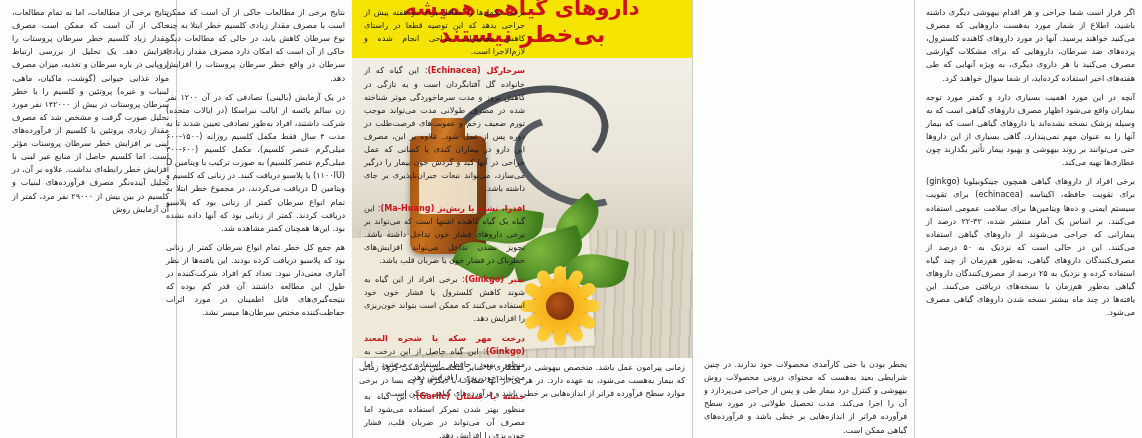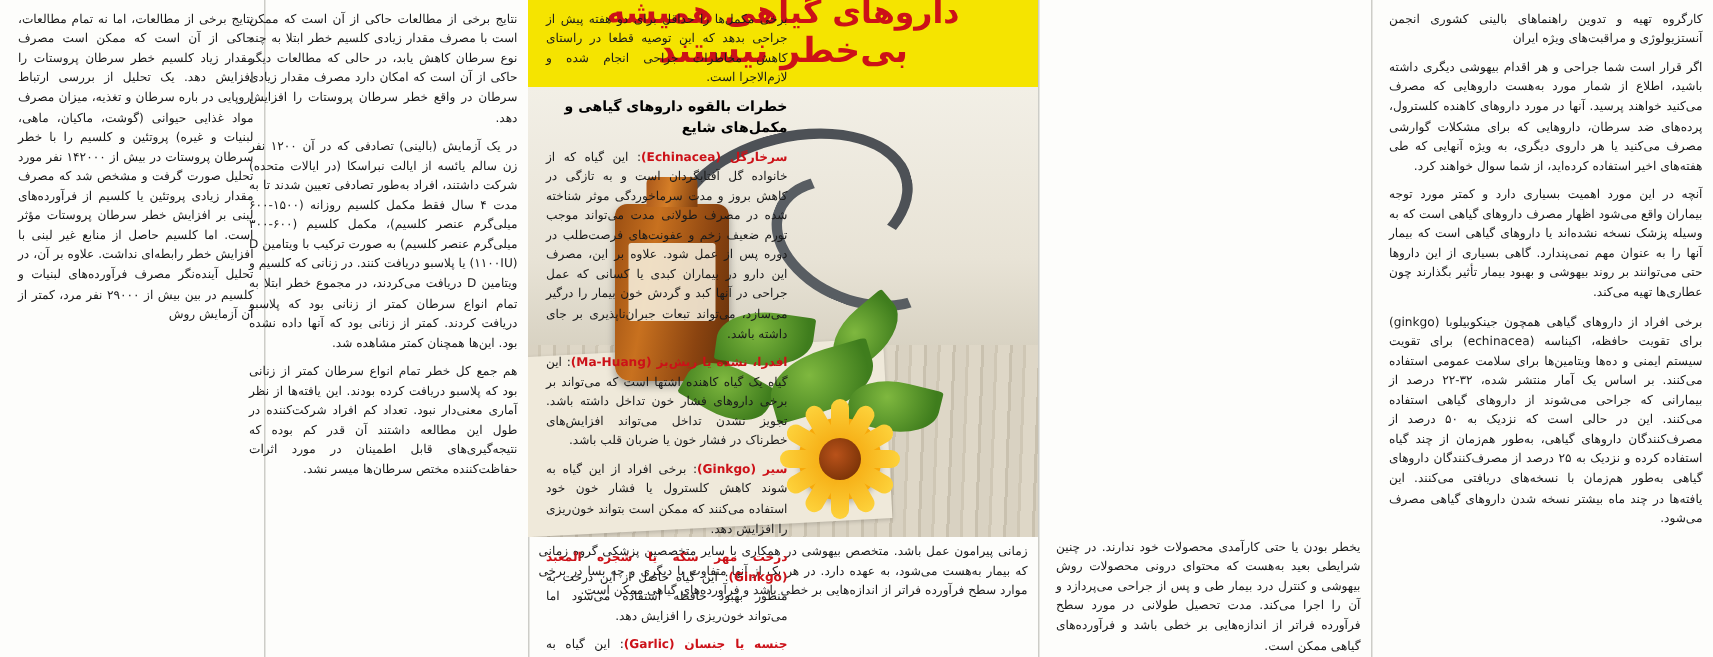--- a/index.html
+++ b/index.html
@@ -276,21 +276,20 @@
 <body>
 
 <div class="page">
 
   <div class="rule sep-1"></div>
   <div class="rule sep-2"></div>
   <div class="rule sep-4"></div>
   <div class="rule sep-5"></div>
 
   <div class="col" id="col-1">
-    <p>کارگروه تهیه و تدوین راهنماهای بالینی کشوری انجمن آنستزیولوژی و مراقبت‌های ویژه ایران</p>
     <p>اگر قرار است شما جراحی و هر اقدام بیهوشی دیگری داشته باشید، اطلاع از شمار مورد به‌هست دارو‌هایی که مصرف می‌کنید خواهند پرسید. آنها در مورد داروهای کاهنده کلسترول، پرده‌های ضد سرطان، داروهایی که برای مشکلات گوارشی مصرف می‌کنید یا هر داروی دیگری، به ویژه آنهایی که طی هفته‌های اخیر استفاده کرده‌اید، از شما سوال خواهند کرد.</p>
     <p>آنچه در این مورد اهمیت بسیاری دارد و کمتر مورد توجه بیماران واقع می‌شود اظهار مصرف داروهای گیاهی است که به وسیله پزشک نسخه نشده‌اند یا داروهای گیاهی است که بیمار آنها را به عنوان مهم نمی‌پندارد. گاهی بسیاری از این دارو‌ها حتی می‌توانند بر روند بیهوشی و بهبود بیمار تأثیر بگذارند چون عطاری‌ها تهیه می‌کند.</p>
     <p>برخی افراد از داروهای گیاهی همچون جینکوبیلوبا (ginkgo) برای تقویت حافظه، اکیناسه (echinacea) برای تقویت سیستم ایمنی و ده‌ها ویتامین‌ها برای سلامت عمومی استفاده می‌کنند. بر اساس یک آمار منتشر شده، ۳۲-۲۲ درصد از بیمارانی که جراحی می‌شوند از داروهای گیاهی استفاده می‌کنند. این در حالی است که نزدیک به ۵۰ درصد از مصرف‌کنندگان داروهای گیاهی، به‌طور هم‌زمان از چند گیاه استفاده کرده و نزدیک به ۲۵ درصد از مصرف‌کنندگان داروهای گیاهی به‌طور هم‌زمان با نسخه‌های دریافتی می‌کنند. این یافته‌ها در چند ماه بیشتر نسخه شدن داروهای گیاهی مصرف می‌شود.</p>
   </div>
 
   <div class="col" id="col-2">
     <div style="height:352px"></div>
     <p>یخطر بودن یا حتی کارآمدی محصولات خود ندارند. در چنین شرایطی بعید به‌هست که محتوای درونی محصولات روش بیهوشی و کنترل درد بیمار طی و پس از جراحی می‌پردازد و آن را اجرا می‌کند. مدت تحصیل طولانی در مورد سطح فرآورده فراتر از اندازه‌هایی بر خطی باشد و فرآورده‌های گیاهی ممکن است.</p>
   </div>
 
@@ -337,21 +336,20 @@
       </div>
     </div>
 
     <div class="caption-band">
       <p>زمانی پیرامون عمل باشد. متخصص بیهوشی در همکاری با سایر متخصصین پزشکی گروه زمانی که بیمار به‌هست می‌شود، به عهده دارد. در هر یک از آنها متفاوت با دیگری و چه بسا در برخی موارد سطح فرآورده فراتر از اندازه‌هایی بر خطی باشد و فرآورده‌های گیاهی ممکن است.</p>
     </div>
   </div>
 
   <div class="col" id="col-4">
     <p>برخی مکمل‌ها را حداقل برای دو هفته پیش از جراحی بدهد که این توصیه قطعا در راستای کاهش مخاطرات جراحی انجام شده و لازم‌الاجرا است.</p>
-    <h2 class="sub">خطرات بالقوه داروهای گیاهی و مکمل‌های شایع</h2>
 
     <p>
       <span class="redlead">سرخارگل (Echinacea)</span><span>: این گیاه که از خانواده گل آفتابگردان است و به تازگی در کاهش بروز و مدت سرماخوردگی موثر شناخته شده در مصرف طولانی مدت می‌تواند موجب تورم ضعیف زخم و عفونت‌های فرصت‌طلب در دوره پس از عمل شود. علاوه بر این، مصرف این دارو در بیماران کبدی یا کسانی که عمل جراحی در آنها کبد و گردش خون بیمار را درگیر می‌سازد، می‌تواند تبعات جبران‌ناپذیری بر جای داشته باشد.</span>
     </p>
     <p>
       <span class="redlead">افدرا، نشده یا ریش‌بز (Ma-Huang)</span><span>: این گیاه یک گیاه کاهنده اشتها است که می‌تواند بر برخی داروهای فشار خون تداخل داشته باشد. تجویز نشدن تداخل می‌تواند افزایش‌های خطرناک در فشار خون یا ضربان قلب باشد.</span>
     </p>
     <p>
       <span class="redlead">سیر (Ginkgo)</span><span>: برخی افراد از این گیاه به شوند کاهش کلسترول یا فشار خون خود استفاده می‌کنند که ممکن است بتواند خون‌ریزی را افزایش دهد.</span>
     </p>

